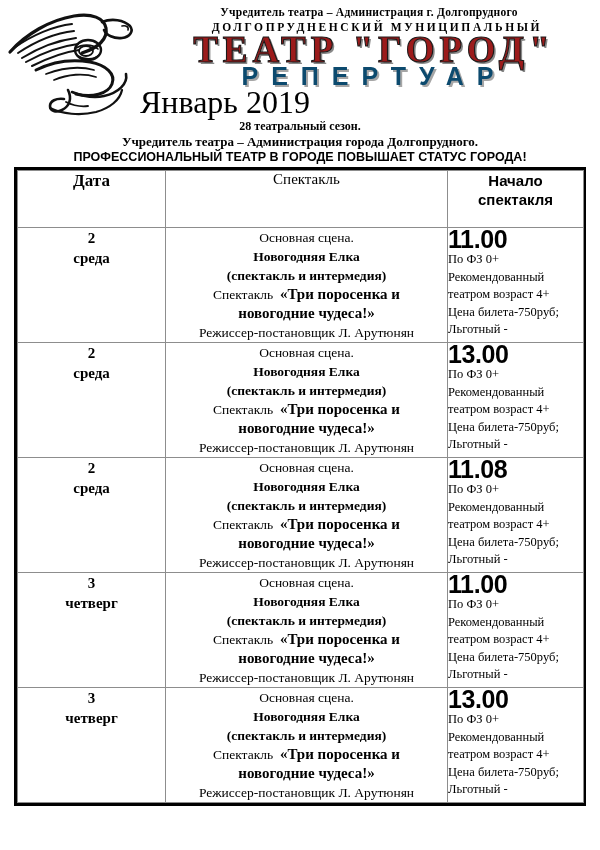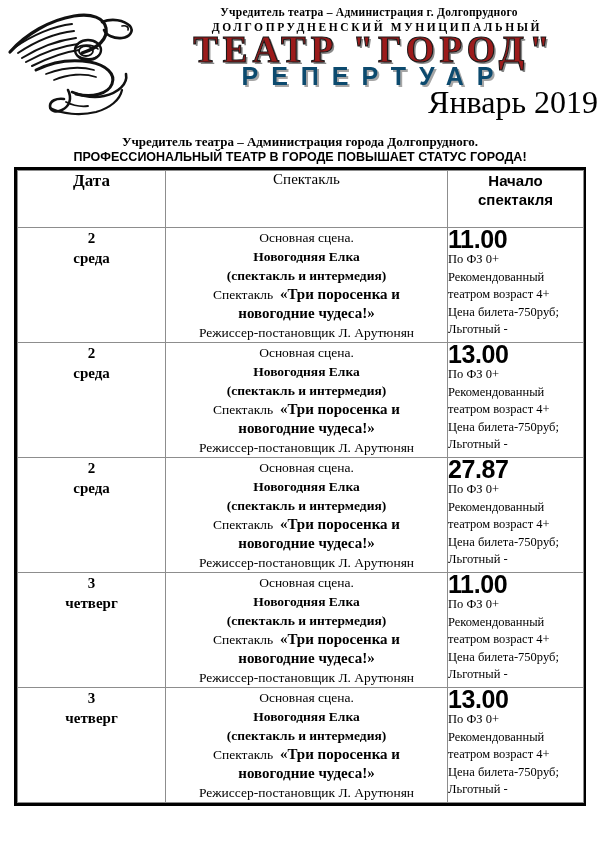--- a/index.html
+++ b/index.html
@@ -91,21 +91,21 @@
     color: #0c4a6e;
     white-space: nowrap;
     text-shadow: 2px 2px 0 rgba(150,150,150,0.85);
   }
 
   .month-year {
     position: absolute;
     left: 140px;
     top: 85px;
     width: 458px;
-    text-align: right;
+    text-align: left;
     font-family: "Liberation Serif", "DejaVu Serif", serif;
     font-size: 32px;
     line-height: 34px;
     color: #000000;
     white-space: nowrap;
   }
 
   .season-line {
     position: absolute;
     left: 0;
@@ -272,20 +272,21 @@
   <div class="founder-line-top">Учредитель театра – Администрация г. Долгопрудного</div>
 
   <div class="municipal-line">ДОЛГОПРУДНЕНСКИЙ   МУНИЦИПАЛЬНЫЙ</div>
 
   <div class="theatre-name">ТЕАТР "ГОРОД"</div>
 
   <div class="repertoire-word">РЕПЕРТУАР</div>
 
   <div class="month-year">Январь 2019</div>
 
+  <div class="season-line">28 театральный сезон.</div>
 
   <div class="founder-line-bottom">Учредитель театра – Администрация города Долгопрудного.</div>
 
   <div class="slogan-line">ПРОФЕССИОНАЛЬНЫЙ ТЕАТР В ГОРОДЕ ПОВЫШАЕТ СТАТУС ГОРОДА!</div>
 </div>
 
 <div class="schedule-wrap">
   <table class="schedule">
     <colgroup>
       <col class="c-date">
@@ -354,21 +355,21 @@
           </td>
           <td class="cell-show">
             <div class="show-venue">Основная сцена.</div>
             <div class="show-title">Новогодняя Елка</div>
             <div class="show-kind">(спектакль и интермедия)</div>
             <div class="show-play"><span>Спектакль</span>&nbsp; <span class="play-name">«Три поросенка и</span></div>
             <div class="show-play-cont">новогодние чудеса!»</div>
             <div class="show-director">Режиссер-постановщик Л. Арутюнян</div>
           </td>
           <td class="cell-start">
-            <span class="start-time">27.87</span>
+            <span class="start-time">11.08</span>
             <span class="start-note">По ФЗ 0+</span>
             <span class="start-note">Рекомендованный</span>
             <span class="start-note">театром возраст 4+</span>
             <span class="start-note">Цена билета-750руб;</span>
             <span class="start-note">Льготный -</span>
           </td>
         </tr>
         <tr>
           <td class="cell-date">
             <span class="daynum">3</span>

